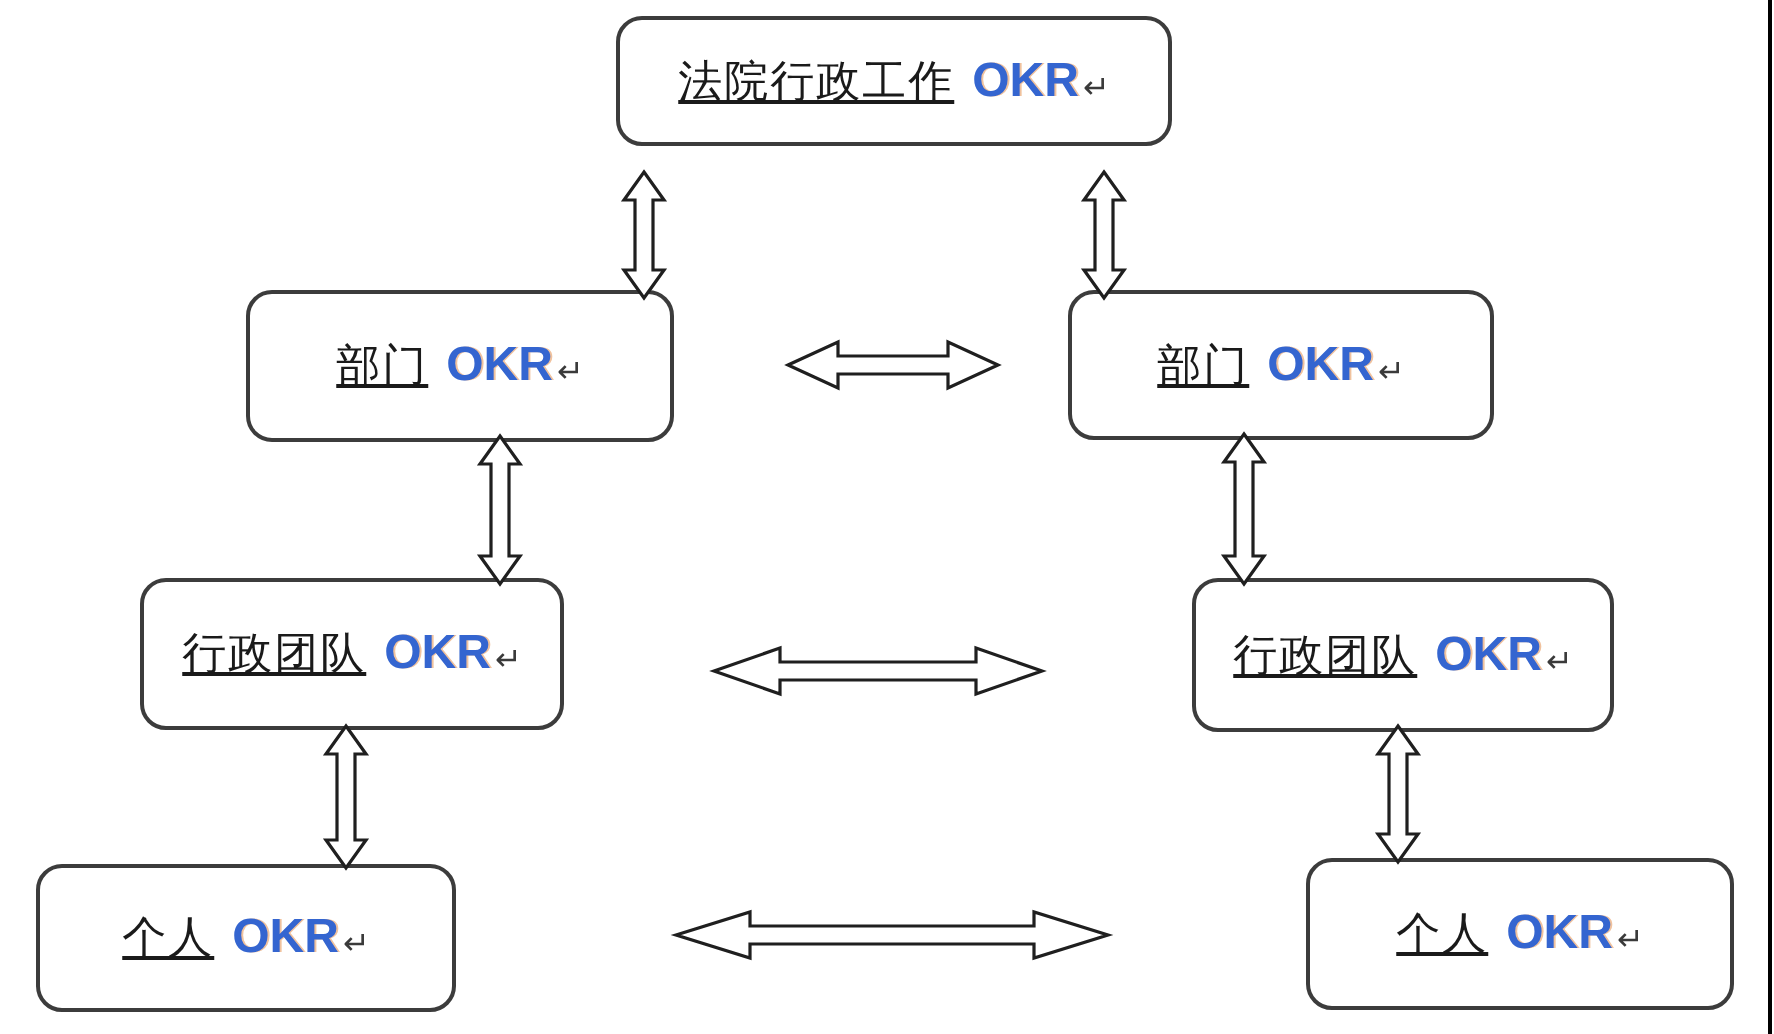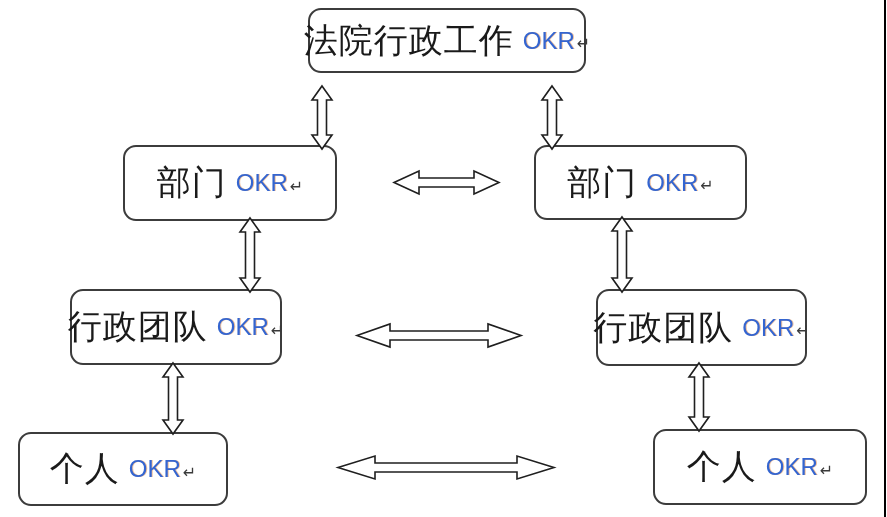--- a/index.html
+++ b/index.html
@@ -12,24 +12,24 @@
     position:relative;width:887px;height:517px;background:var(--bg);
     overflow:hidden;font-family:"Liberation Sans","DejaVu Sans",sans-serif;
   }
   .node{
     position:absolute;box-sizing:border-box;background:#ffffff;
     border:2px solid var(--box-border);border-radius:13px;
     display:flex;align-items:center;justify-content:center;
     white-space:nowrap;z-index:1;
   }
   .node .cn{
-    font-size:34px;color:var(--cn-text);letter-spacing:1px;
+    font-size:22px;color:var(--cn-text);letter-spacing:1px;text-decoration:underline;
   }
   .node .en{
-    font-size:24px;font-weight:normal;color:var(--okr-text);margin-left:9px;
+    font-size:24px;font-weight:bold;color:var(--okr-text);margin-left:9px;
     text-shadow:1px 0 0 rgba(222,120,40,.45);
   }
   .node .mark{
     font-size:16px;color:var(--mark);margin-left:2px;align-self:center;
     transform:translateY(3px);
   }
   .conn{position:absolute;z-index:2;line-height:0;}
   .conn svg{display:block;overflow:visible;}
   .conn polygon{
     fill:var(--arrow-fill);stroke:var(--arrow-outline);

